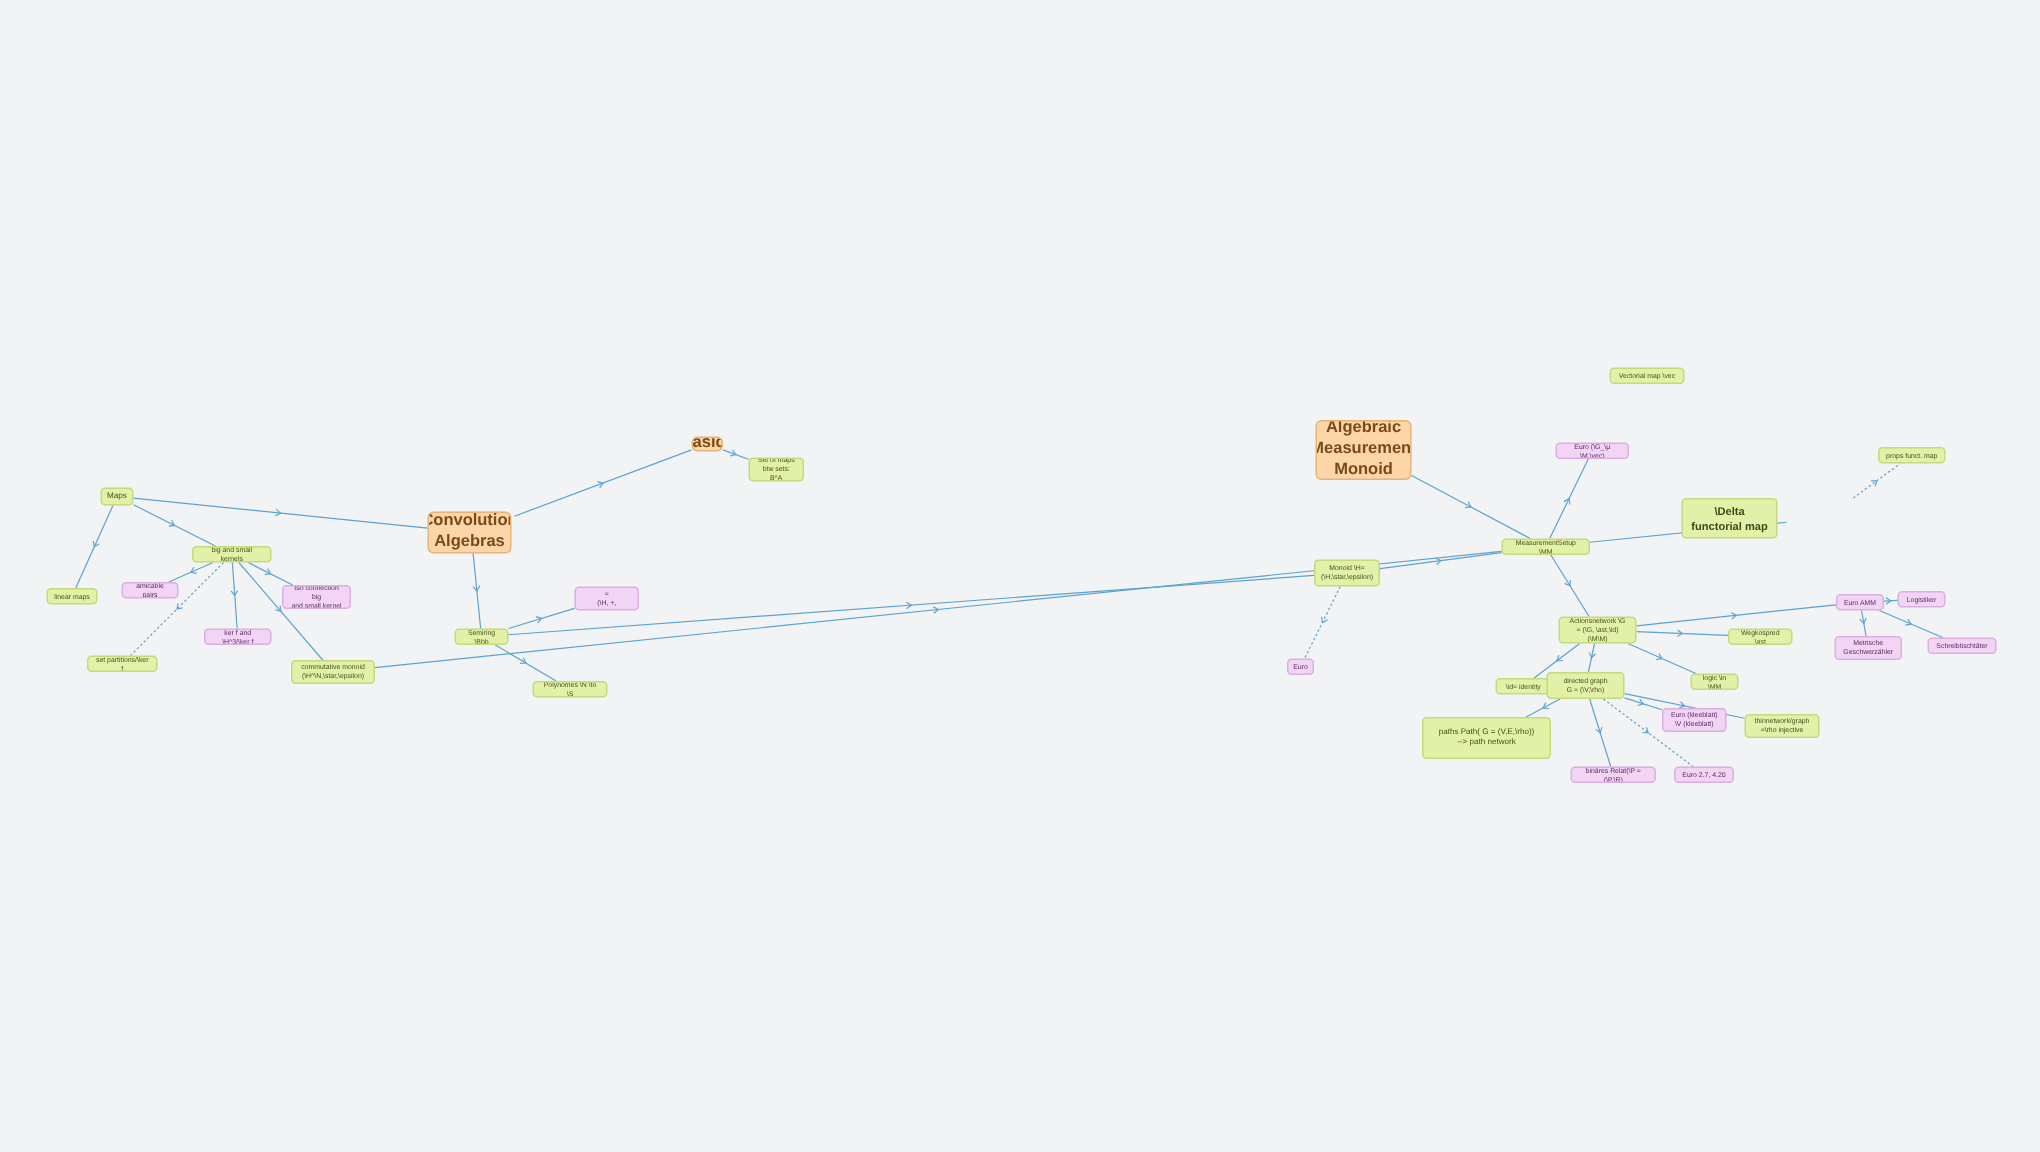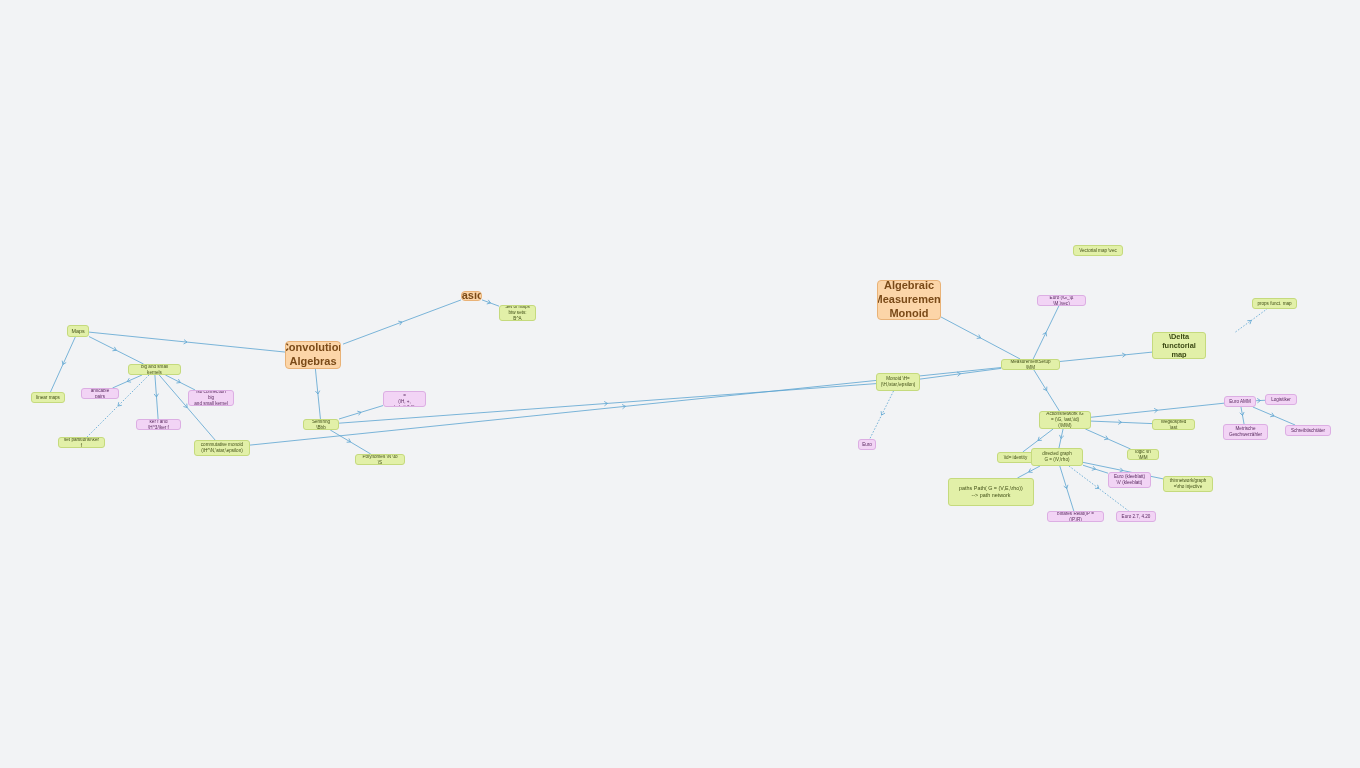--- a/index.html
+++ b/index.html
@@ -182,21 +182,21 @@
       <div class="node green" style="left: 355px; top: 454px; width: 50px; height: 11px;">Polynomes \N \to \S</div>
       <div class="node root" style="left: 877px; top: 280px; width: 64px; height: 40px;">Algebraic
 Measurement
 Monoid</div>
       <div class="node green" style="left: 876px; top: 373px; width: 44px; height: 18px;">Monoid \H=
 (\H,\star,\epsilon)</div>
       <div class="node pink" style="left: 858px; top: 439px; width: 18px; height: 11px;">Euro</div>
       <div class="node green" style="left: 1001px; top: 359px; width: 59px; height: 11px;">MeasurementSetup \MM</div>
       <div class="node pink" style="left: 1037px; top: 295px; width: 49px; height: 11px;">Euro (\G_\µ \M,\vec)</div>
       <div class="node green" style="left: 1073px; top: 245px; width: 50px; height: 11px;">Vectorial map \vec</div>
-      <div class="node green topic" style="left: 1152px; top: 332px; width: 54px; height: 27px;">\Delta
+      <div class="node green topic" style="left: 1121px; top: 332px; width: 64px; height: 27px;">\Delta
 functorial map</div>
       <div class="node green" style="left: 1252px; top: 298px; width: 45px; height: 11px;">props funct. map</div>
       <div class="node green" style="left: 1039px; top: 411px; width: 52px; height: 18px;">Actionsnetwork \G
 = (\G, \ast,\id) (\M\M)</div>
       <div class="node green" style="left: 997px; top: 452px; width: 37px; height: 11px;">\id= identity</div>
       <div class="node green" style="left: 1031px; top: 448px; width: 52px; height: 18px;">directed graph
 G = (\V,\rho)</div>
       <div class="node green mid" style="left: 948px; top: 478px; width: 86px; height: 28px;">paths Path( G = (V,E,\rho))
 --&gt; path network</div>
       <div class="node green" style="left: 1127px; top: 449px; width: 32px; height: 11px;">logic \in \MM</div>

